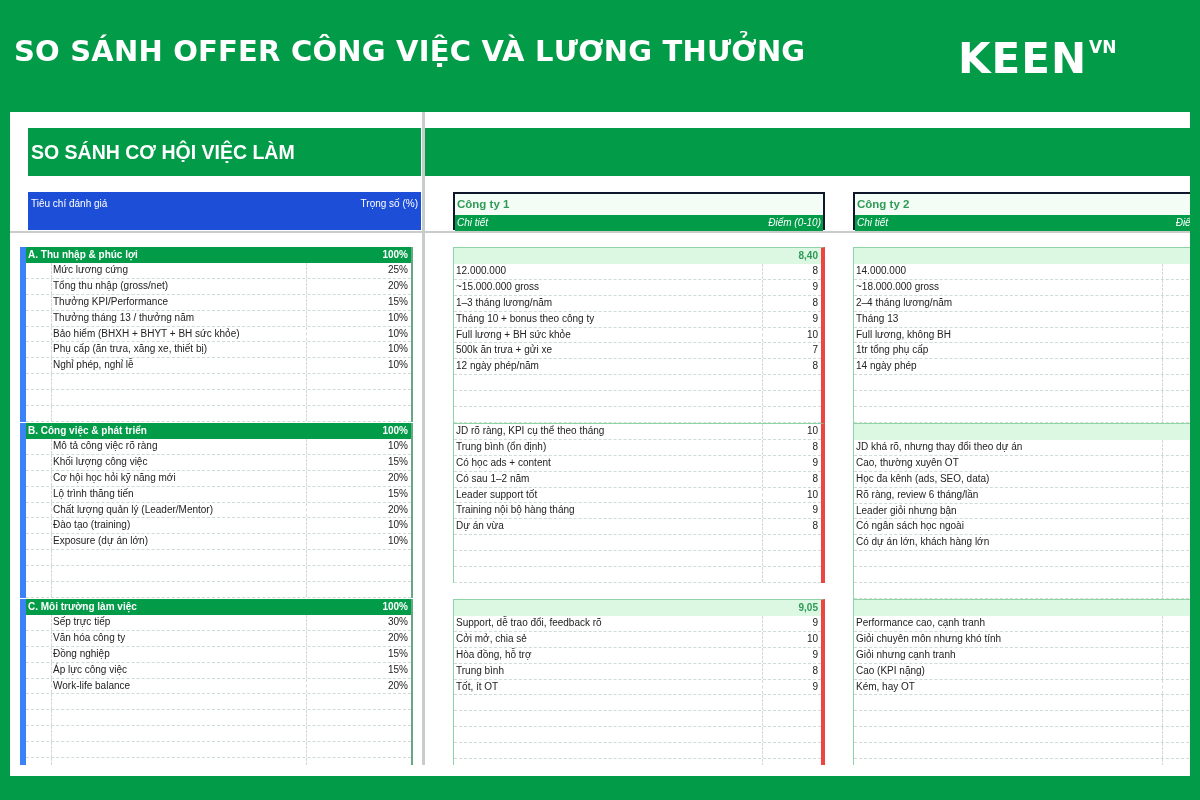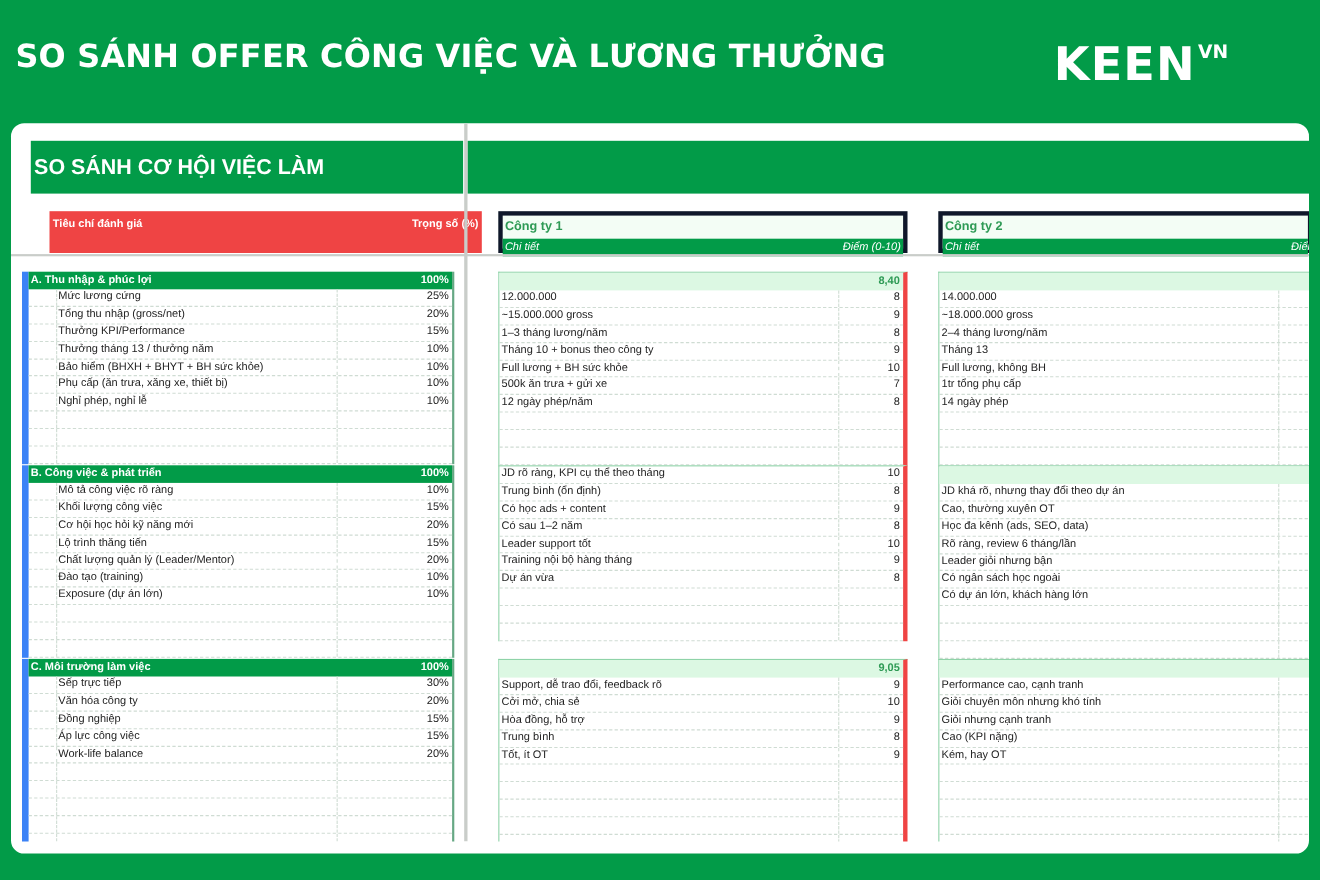--- a/index.html
+++ b/index.html
@@ -13,44 +13,44 @@
   }
   .logo {
     position: absolute; left: 958px; top: 34px; color: #fff;
     font-family: "DejaVu Sans", sans-serif; font-weight: bold;
   }
   .logo .main { font-size: 42px; letter-spacing: 1px; }
   .logo .sup { font-size: 17px; position: relative; top: -20px; margin-left: 2px; }
 
   .sheet {
     position: absolute; left: 10px; top: 112px; width: 1180px; height: 664px;
-    background: #fff; border-radius: 12px; overflow: hidden;
+    background: #fff; border-radius: 0; overflow: hidden;
   }
   .sheet .inner { position: absolute; left: 0; top: 0; width: 1180px; height: 653px; overflow: hidden; }
 
   
   .vdiv { position: absolute; left: 412px; top: 0; width: 3px; height: 653px; background: #c9cdc9; }
   .hdiv { position: absolute; left: 0; top: 119px; width: 1180px; height: 2px; background: #c9cdc9; }
 
   .main-title-bar {
     position: absolute; left: 18px; top: 16px; width: 393px; height: 48px;
     background: #029b48; color: #fff; font-weight: bold; font-size: 19.5px;
     padding: 13px 0 0 3px;
   }
   .title-bar-ext { position: absolute; left: 415px; top: 16px; width: 765px; height: 48px; background: #029b48; }
 
   .crit-header {
     position: absolute; left: 18px; top: 80px; width: 393px; height: 38px;
-    background: #ef4444; color: #fff; font-weight: bold; font-size: 10px; margin-left: 17px;
+    background: #1d4ed8; color: #fff; font-weight: normal; font-size: 10px;
   }
   .crit-header .l { position: absolute; left: 3px; top: 6px; }
   .crit-header .r { position: absolute; right: 3px; top: 6px; }
 
   .company-header {
-    position: absolute; top: 80px; height: 38px; border: 4px solid #0f172a; background: #f3fdf5;
+    position: absolute; top: 80px; height: 38px; border: 2px solid #0f172a; background: #f3fdf5;
   }
   .company-header .name { position: absolute; left: 2px; top: 4px; font-size: 11.5px; font-weight: bold; color: #2e9a55; }
   .company-header .sub {
     position: absolute; left: 0; right: 0; top: 21px; height: 16px; background: #029b48; color: #fff;
     font-style: italic; font-size: 10px;
   }
   .company-header .sub .l { position: absolute; left: 2px; top: 2px; }
   .company-header .sub .r { position: absolute; right: 2px; top: 2px; white-space: nowrap; }
   .crit-block { position: absolute; left: 10px; width: 393px; border-right: 2px solid #66a884; border-left: 6px solid #3b82f6; }
   .row { position: relative; height: 15.9px; border-bottom: 1px dashed #cfdcd3; font-size: 10px; color: #222; }

